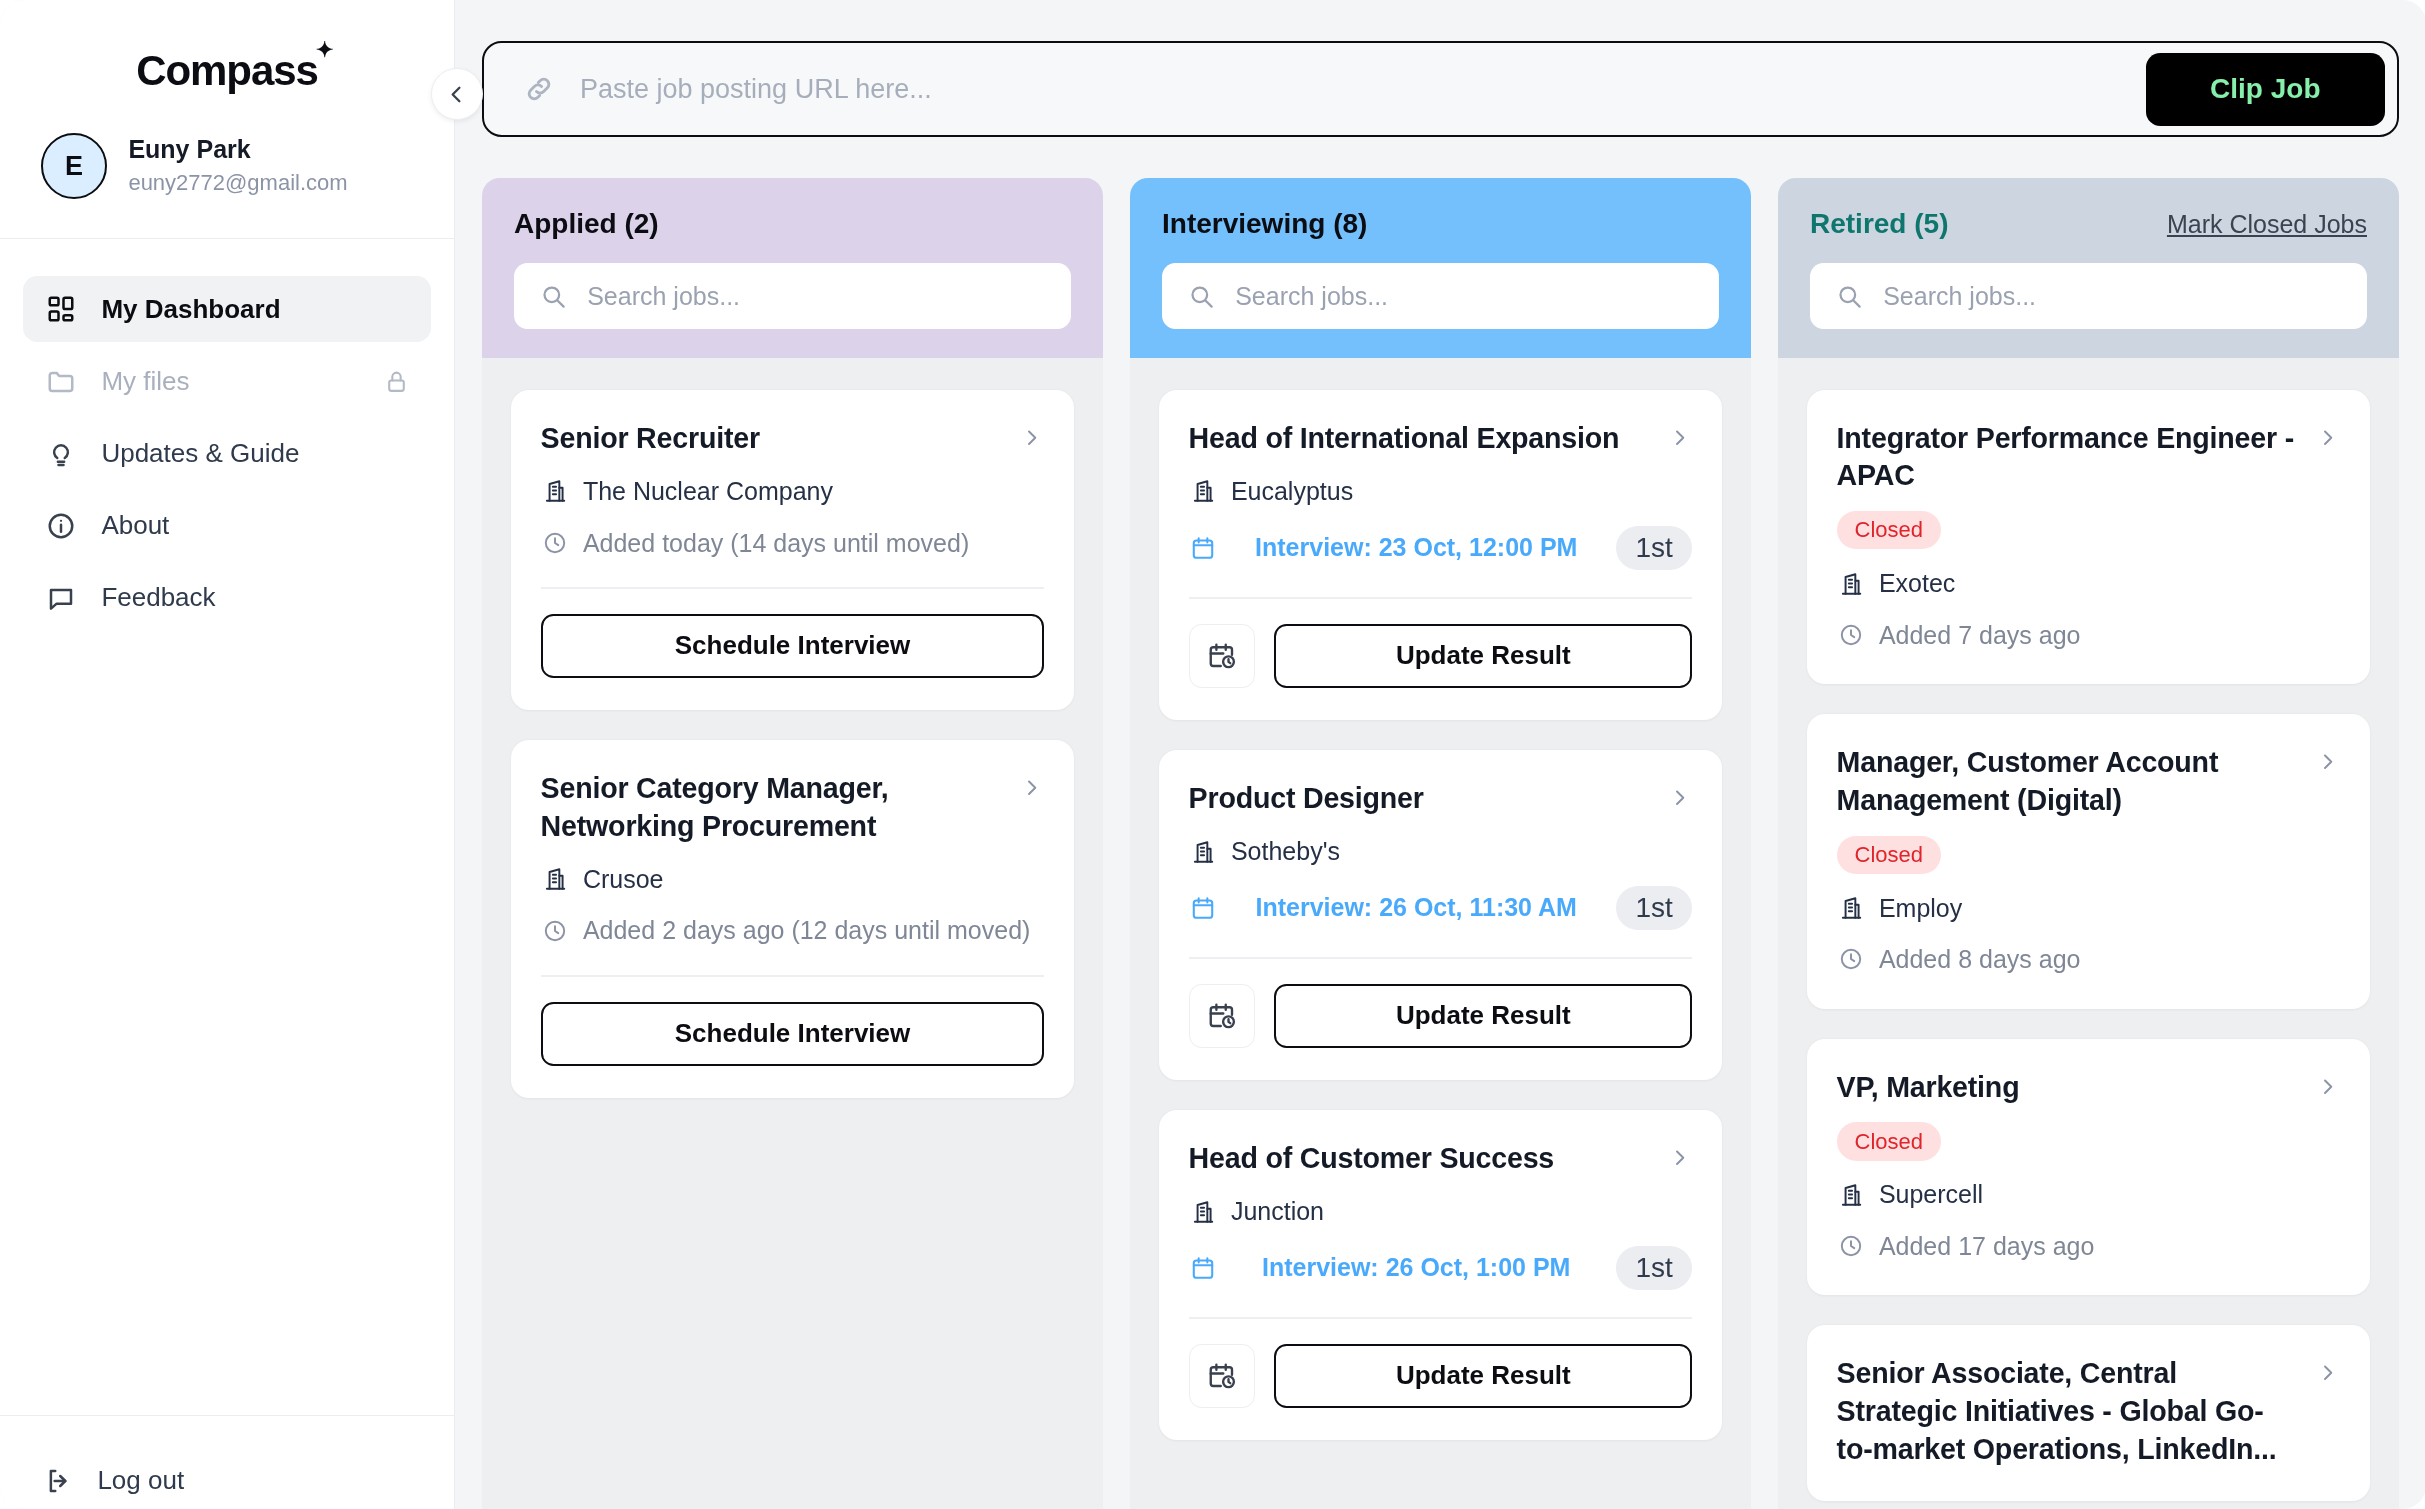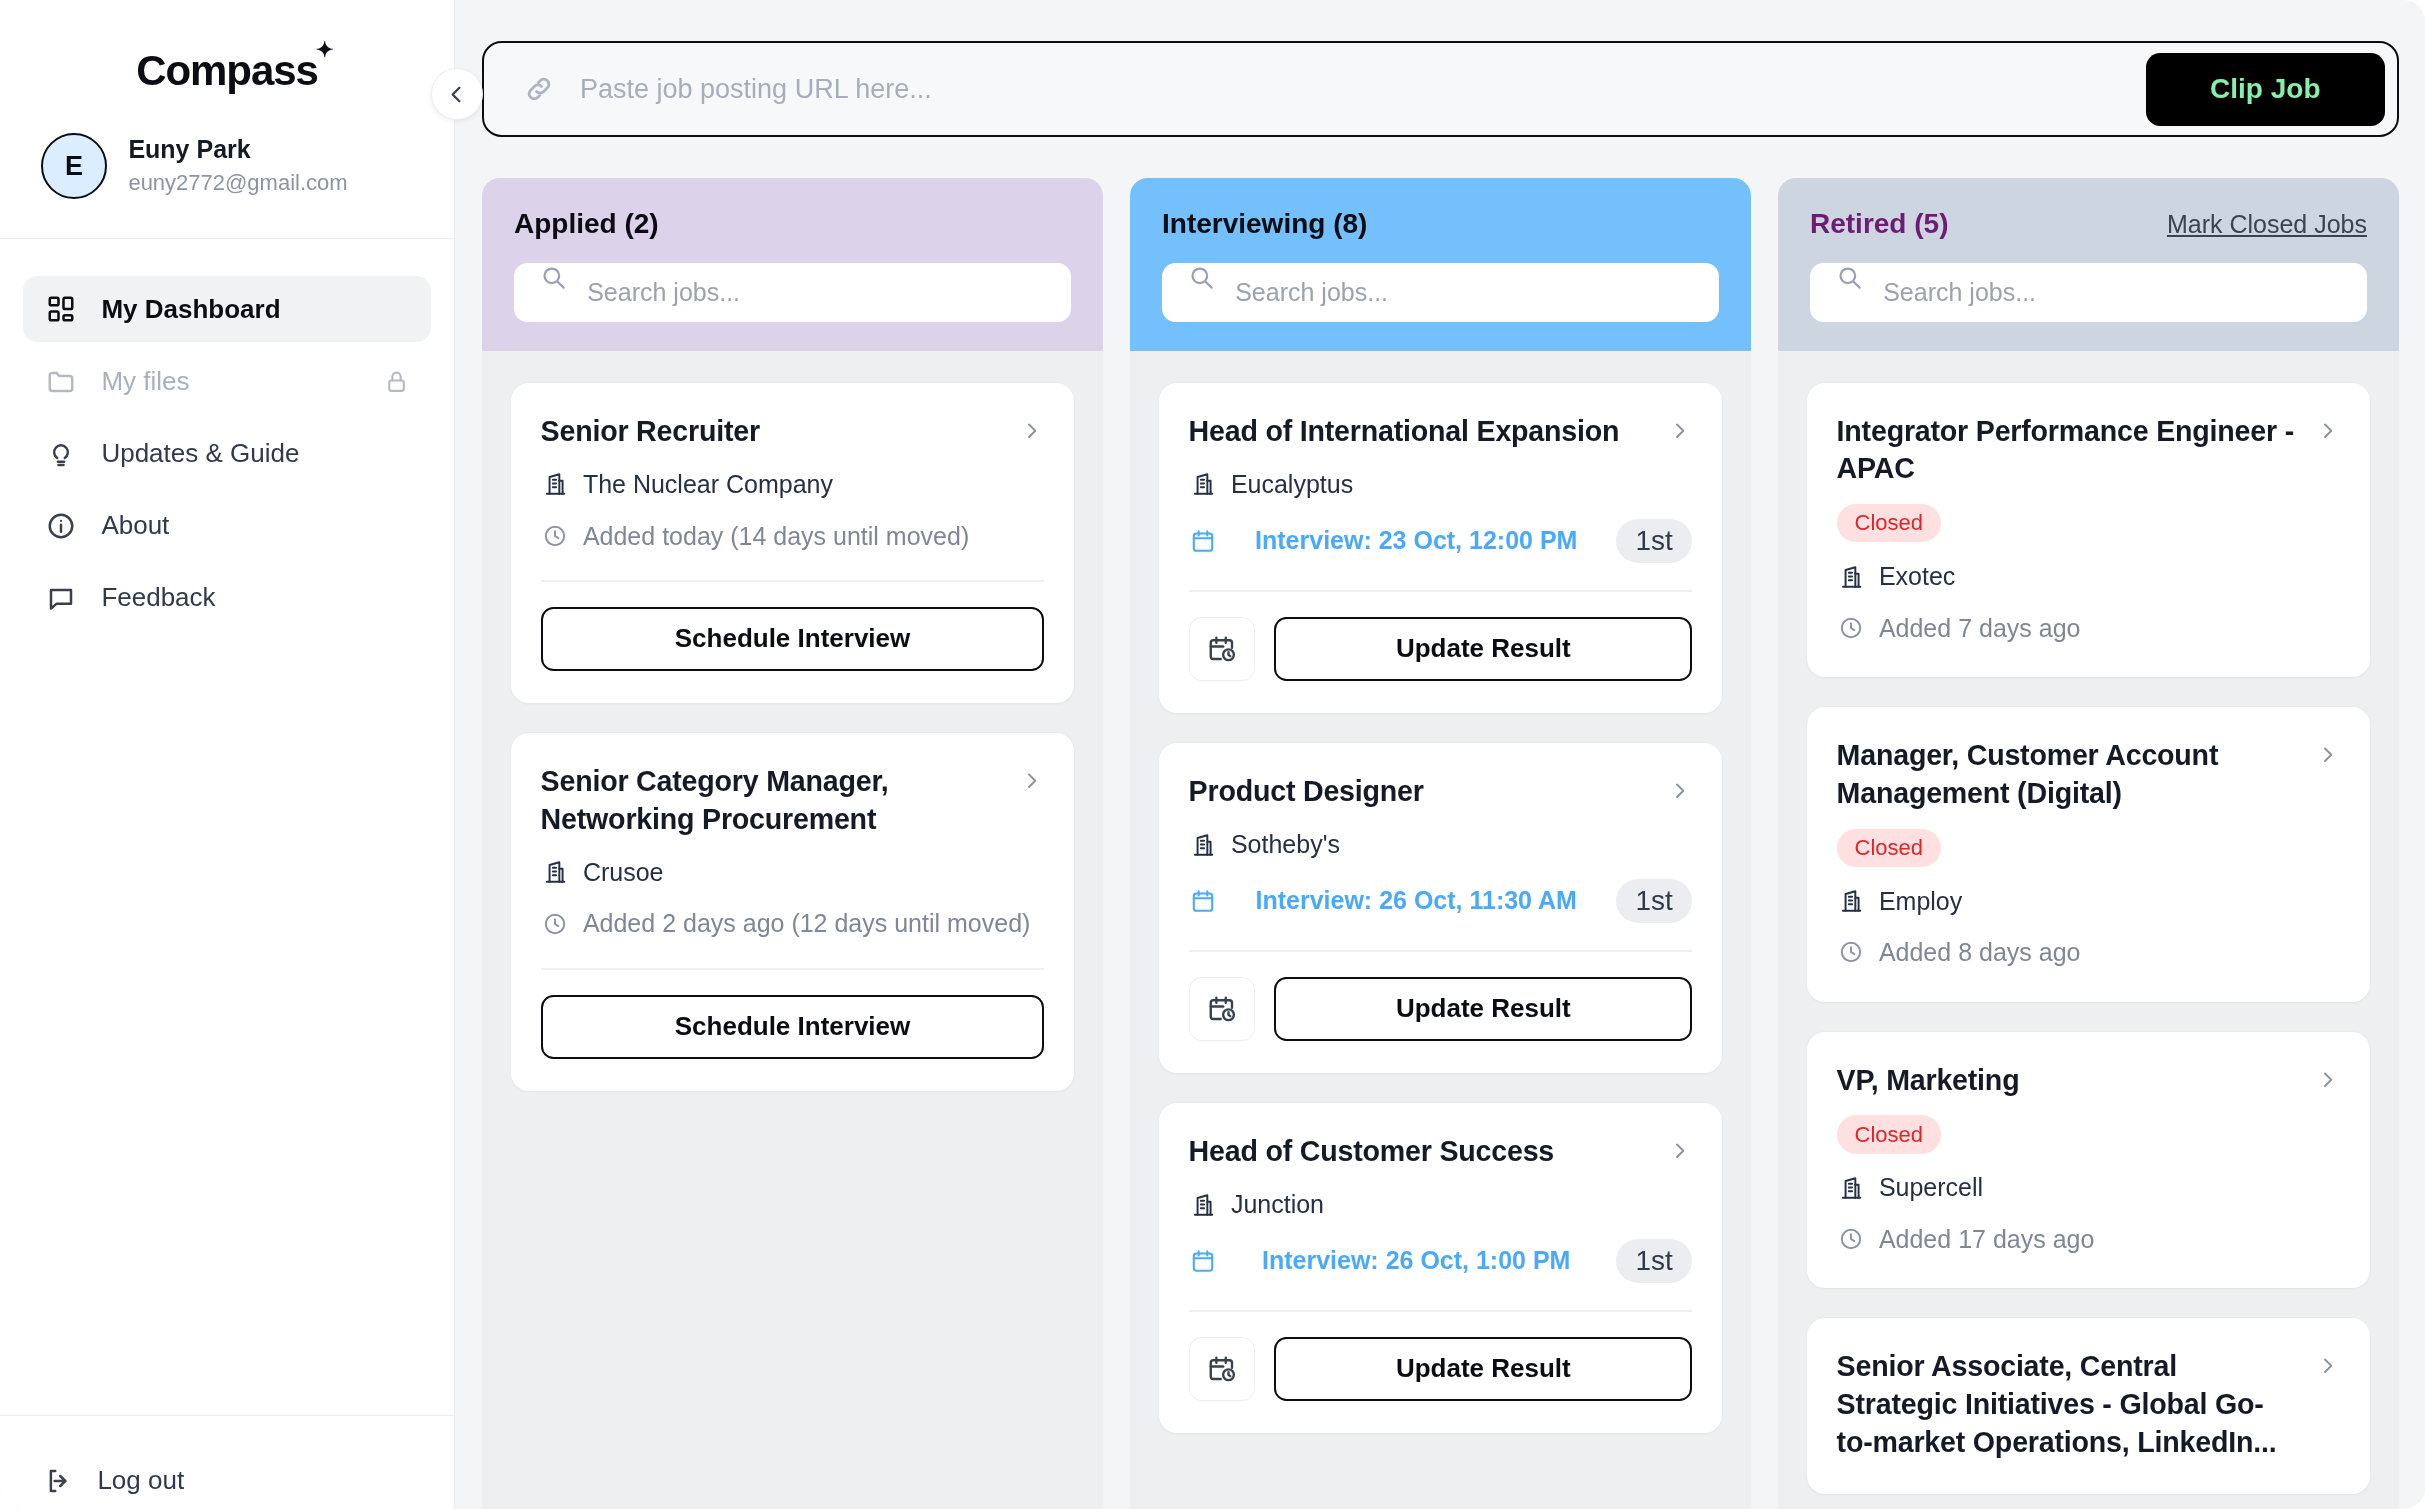--- a/index.html
+++ b/index.html
@@ -135,25 +135,25 @@
   }
 
   .board { display: flex; gap: 27px; flex: 1 1 auto; min-height: 0; }
   .column { flex: 1 1 0; display: flex; flex-direction: column; min-width: 0; background: #eeeff1; border-radius: 18px 18px 0 0; }
   .col-head { padding: 30px 32px 28.6px 32px; border-radius: 18px 18px 0 0; }
   .col-head.applied     { background: #dcd2e9; }
   .col-head.interviewing{ background: #73c0fd; }
   .col-head.retired     { background: #ccd5e0; }
   .col-title-row { display: flex; align-items: center; justify-content: space-between; margin-bottom: 23px; }
   .col-title { font-size: 28px; font-weight: 700; color: #0b0d12; }
-  .col-head.retired .col-title { color: #701a75; }
+  .col-head.retired .col-title { color: #0f766e; }
   .col-action { font-size: 25px; color: #3b4250; text-decoration: underline; cursor: pointer; }
   .search {
-    height: 59px; background: #ffffff; border-radius: 13.4px;
-    display: flex; padding: 0 25px; gap: 19.6px;
+    height: 66px; background: #ffffff; border-radius: 13.4px;
+    display: flex; align-items: center; padding: 0 25px; gap: 19.6px;
   }
   .search-ico { width: 28.6px; height: 28.6px; flex: 0 0 28.6px; display:flex; align-items:center; justify-content:center; }
   .search input {
     flex: 1 1 auto; border: none; outline: none; background: transparent;
     font-family: inherit; font-size: 25px; color: #1c2433;
   }
   .search input::placeholder { color: #9aa2b1; }
 
   .col-body { flex: 1 1 auto; overflow: hidden; padding: 32px 28.6px 0 28.6px; display: flex; flex-direction: column; gap: 30px; }
 

